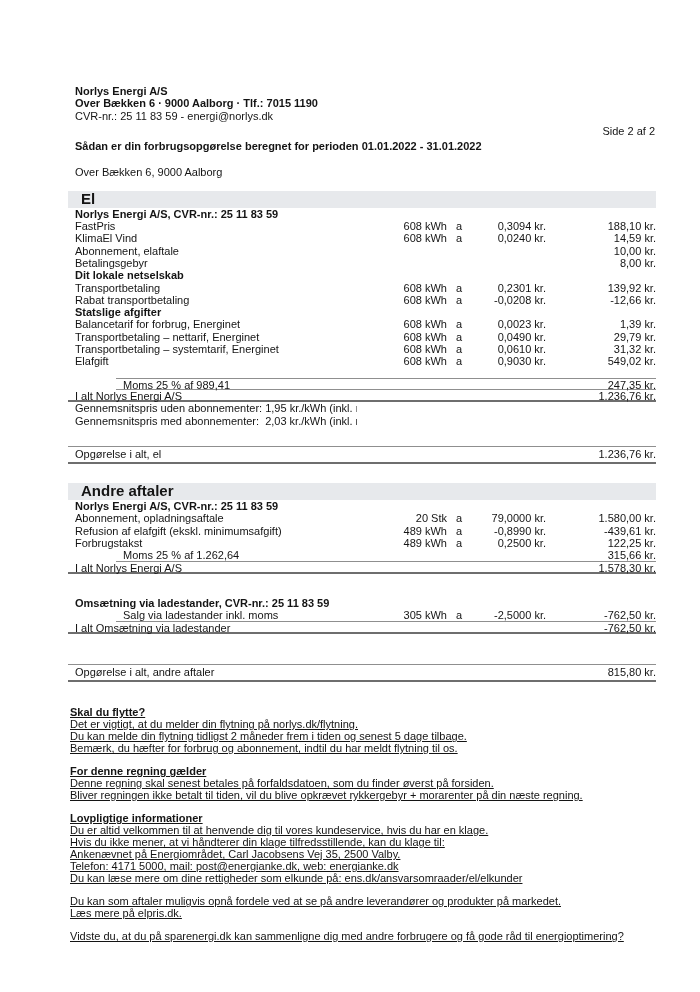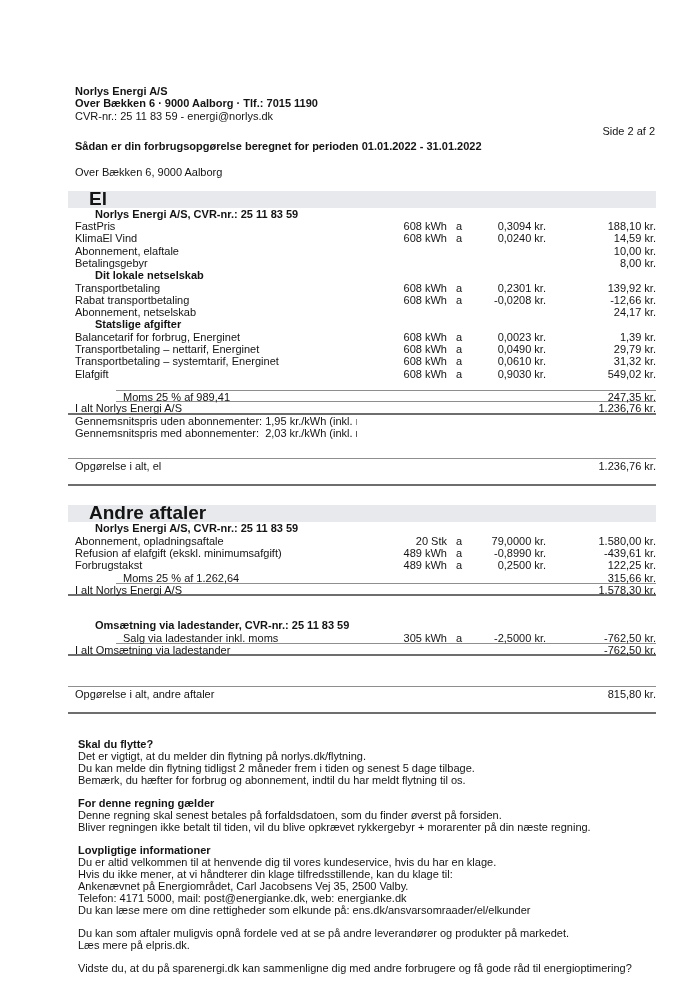--- a/index.html
+++ b/index.html
@@ -10,47 +10,47 @@
   }
   .bold { font-weight:bold; }
   .header { padding:85px 45px 0 75px; line-height:12.3px; }
   .page-num { text-align:right; margin-top:3px; }
   .stmt-title { margin-top:3px; font-weight:bold; }
   .delivery { margin-top:14px; }
 
   .content { margin:12px 44px 0 68px; }
   section { display:block; }
   .section-bar {
-    background:var(--bar-bg,#e7e9ec); font-size:19px; font-weight:bold;
-    height:17px; line-height:16px; padding-left:21px;
+    background:var(--bar-bg,#e7e9ec); font-size:15px; font-weight:bold;
+    height:17px; line-height:16px; padding-left:13px;
   }
   .sec-andre { margin-top:19px; }
   .sub-block { margin-top:23px; }
 
   .trow { display:flex; height:12.3px; line-height:12.3px; align-items:baseline; }
   .trow .c-label { flex:1; padding-left:7px; white-space:nowrap; overflow:hidden; }
   .trow .c-qty { width:90px; text-align:right; }
   .trow .c-a { width:24px; text-align:center; }
   .trow .c-price { width:75px; text-align:right; }
   .trow .c-amount { width:110px; text-align:right; }
-  .trow.subheader .c-label, .trow.group .c-label { font-weight:bold;margin-left:20px; }
+  .trow.subheader .c-label, .trow.group .c-label { font-weight:bold; }
   .trow.note .c-label { white-space:pre; }
   .trow.spacer { height:10px; }
   .rule-top { border-top:1px solid var(--rule,#8f8f8f); }
   .rule-bottom { border-bottom:1px solid var(--rule,#8f8f8f);margin-left:48px; }
   .rule-thick { border-bottom:2px solid var(--rule-dark,#6e6e6e); }
 
   .summary-row {
     display:flex; justify-content:space-between; align-items:baseline;
     border-top:1px solid var(--rule,#8f8f8f); border-bottom:2px solid var(--rule-dark,#6e6e6e);
-    padding:1px 0 12px 7px; line-height:12.3px; margin-top:19px;
+    padding:1px 0 2px 7px; line-height:12.3px; margin-top:19px;
   }
   .summary-row.far { margin-top:30px; }
 
-  .footer { margin:24px 0 0 10px; line-height:12px; }
+  .footer { margin:24px 0 0 2px; line-height:12px;text-decoration:underline; }
   .fblock { margin-bottom:11px; }
   .fblock .ftitle { font-weight:bold; }
 </style>
 </head>
 <body>
 
 <div class="page">
 
   <div class="header">
     <div class="bold">Norlys Energi A/S</div>
@@ -115,27 +115,20 @@
             <span class="c-price">0,2301 kr.</span>
             <span class="c-amount">139,92 kr.</span>
           </div>
           <div class="trow item">
             <span class="c-label">Rabat transportbetaling</span>
             <span class="c-qty">608 kWh</span>
             <span class="c-a">a</span>
             <span class="c-price">-0,0208 kr.</span>
             <span class="c-amount">-12,66 kr.</span>
           </div>
-          <div class="trow item">
-            <span class="c-label">Abonnement, netselskab</span>
-            <span class="c-qty"></span>
-            <span class="c-a"></span>
-            <span class="c-price"></span>
-            <span class="c-amount">24,17 kr.</span>
-          </div>
           <div class="trow group group">
             <span class="c-label">Statslige afgifter</span>
             <span class="c-qty"></span>
             <span class="c-a"></span>
             <span class="c-price"></span>
             <span class="c-amount"></span>
           </div>
           <div class="trow item">
             <span class="c-label">Balancetarif for forbrug, Energinet</span>
             <span class="c-qty">608 kWh</span>

